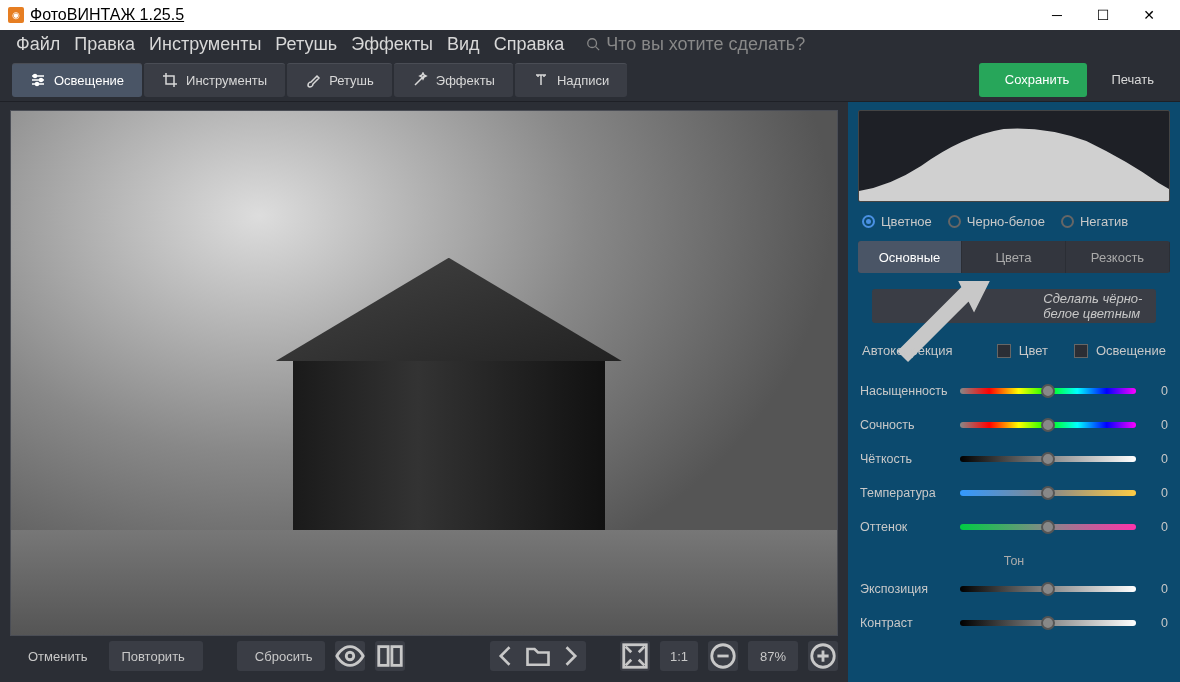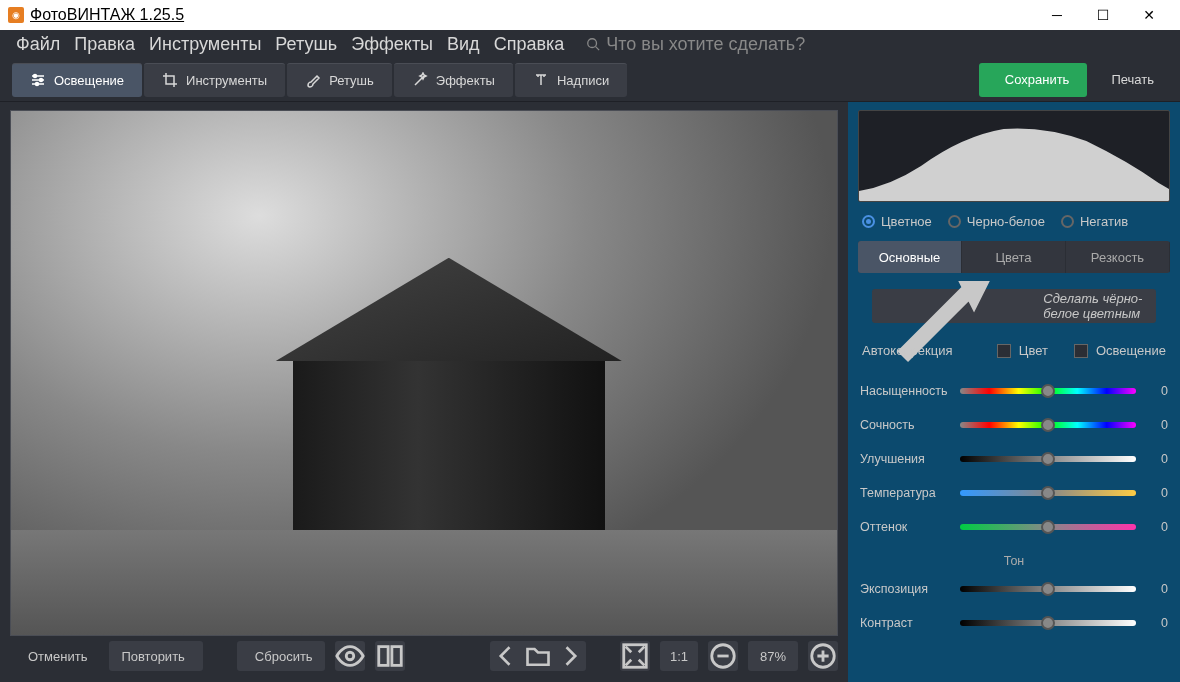--- a/index.html
+++ b/index.html
@@ -299,21 +299,21 @@
         <div class="val">0</div>
       </div>
       <div class="sliderrow">
         <div class="lbl">Сочность</div>
         <div class="track sat">
             <div class="handle"></div>
           </div>
         <div class="val">0</div>
       </div>
       <div class="sliderrow">
-        <div class="lbl">Улучшения</div>
+        <div class="lbl">Чёткость</div>
         <div class="track gray">
             <div class="handle"></div>
           </div>
         <div class="val">0</div>
       </div>
       <div class="sliderrow">
         <div class="lbl">Температура</div>
         <div class="track temp">
             <div class="handle"></div>
           </div>

